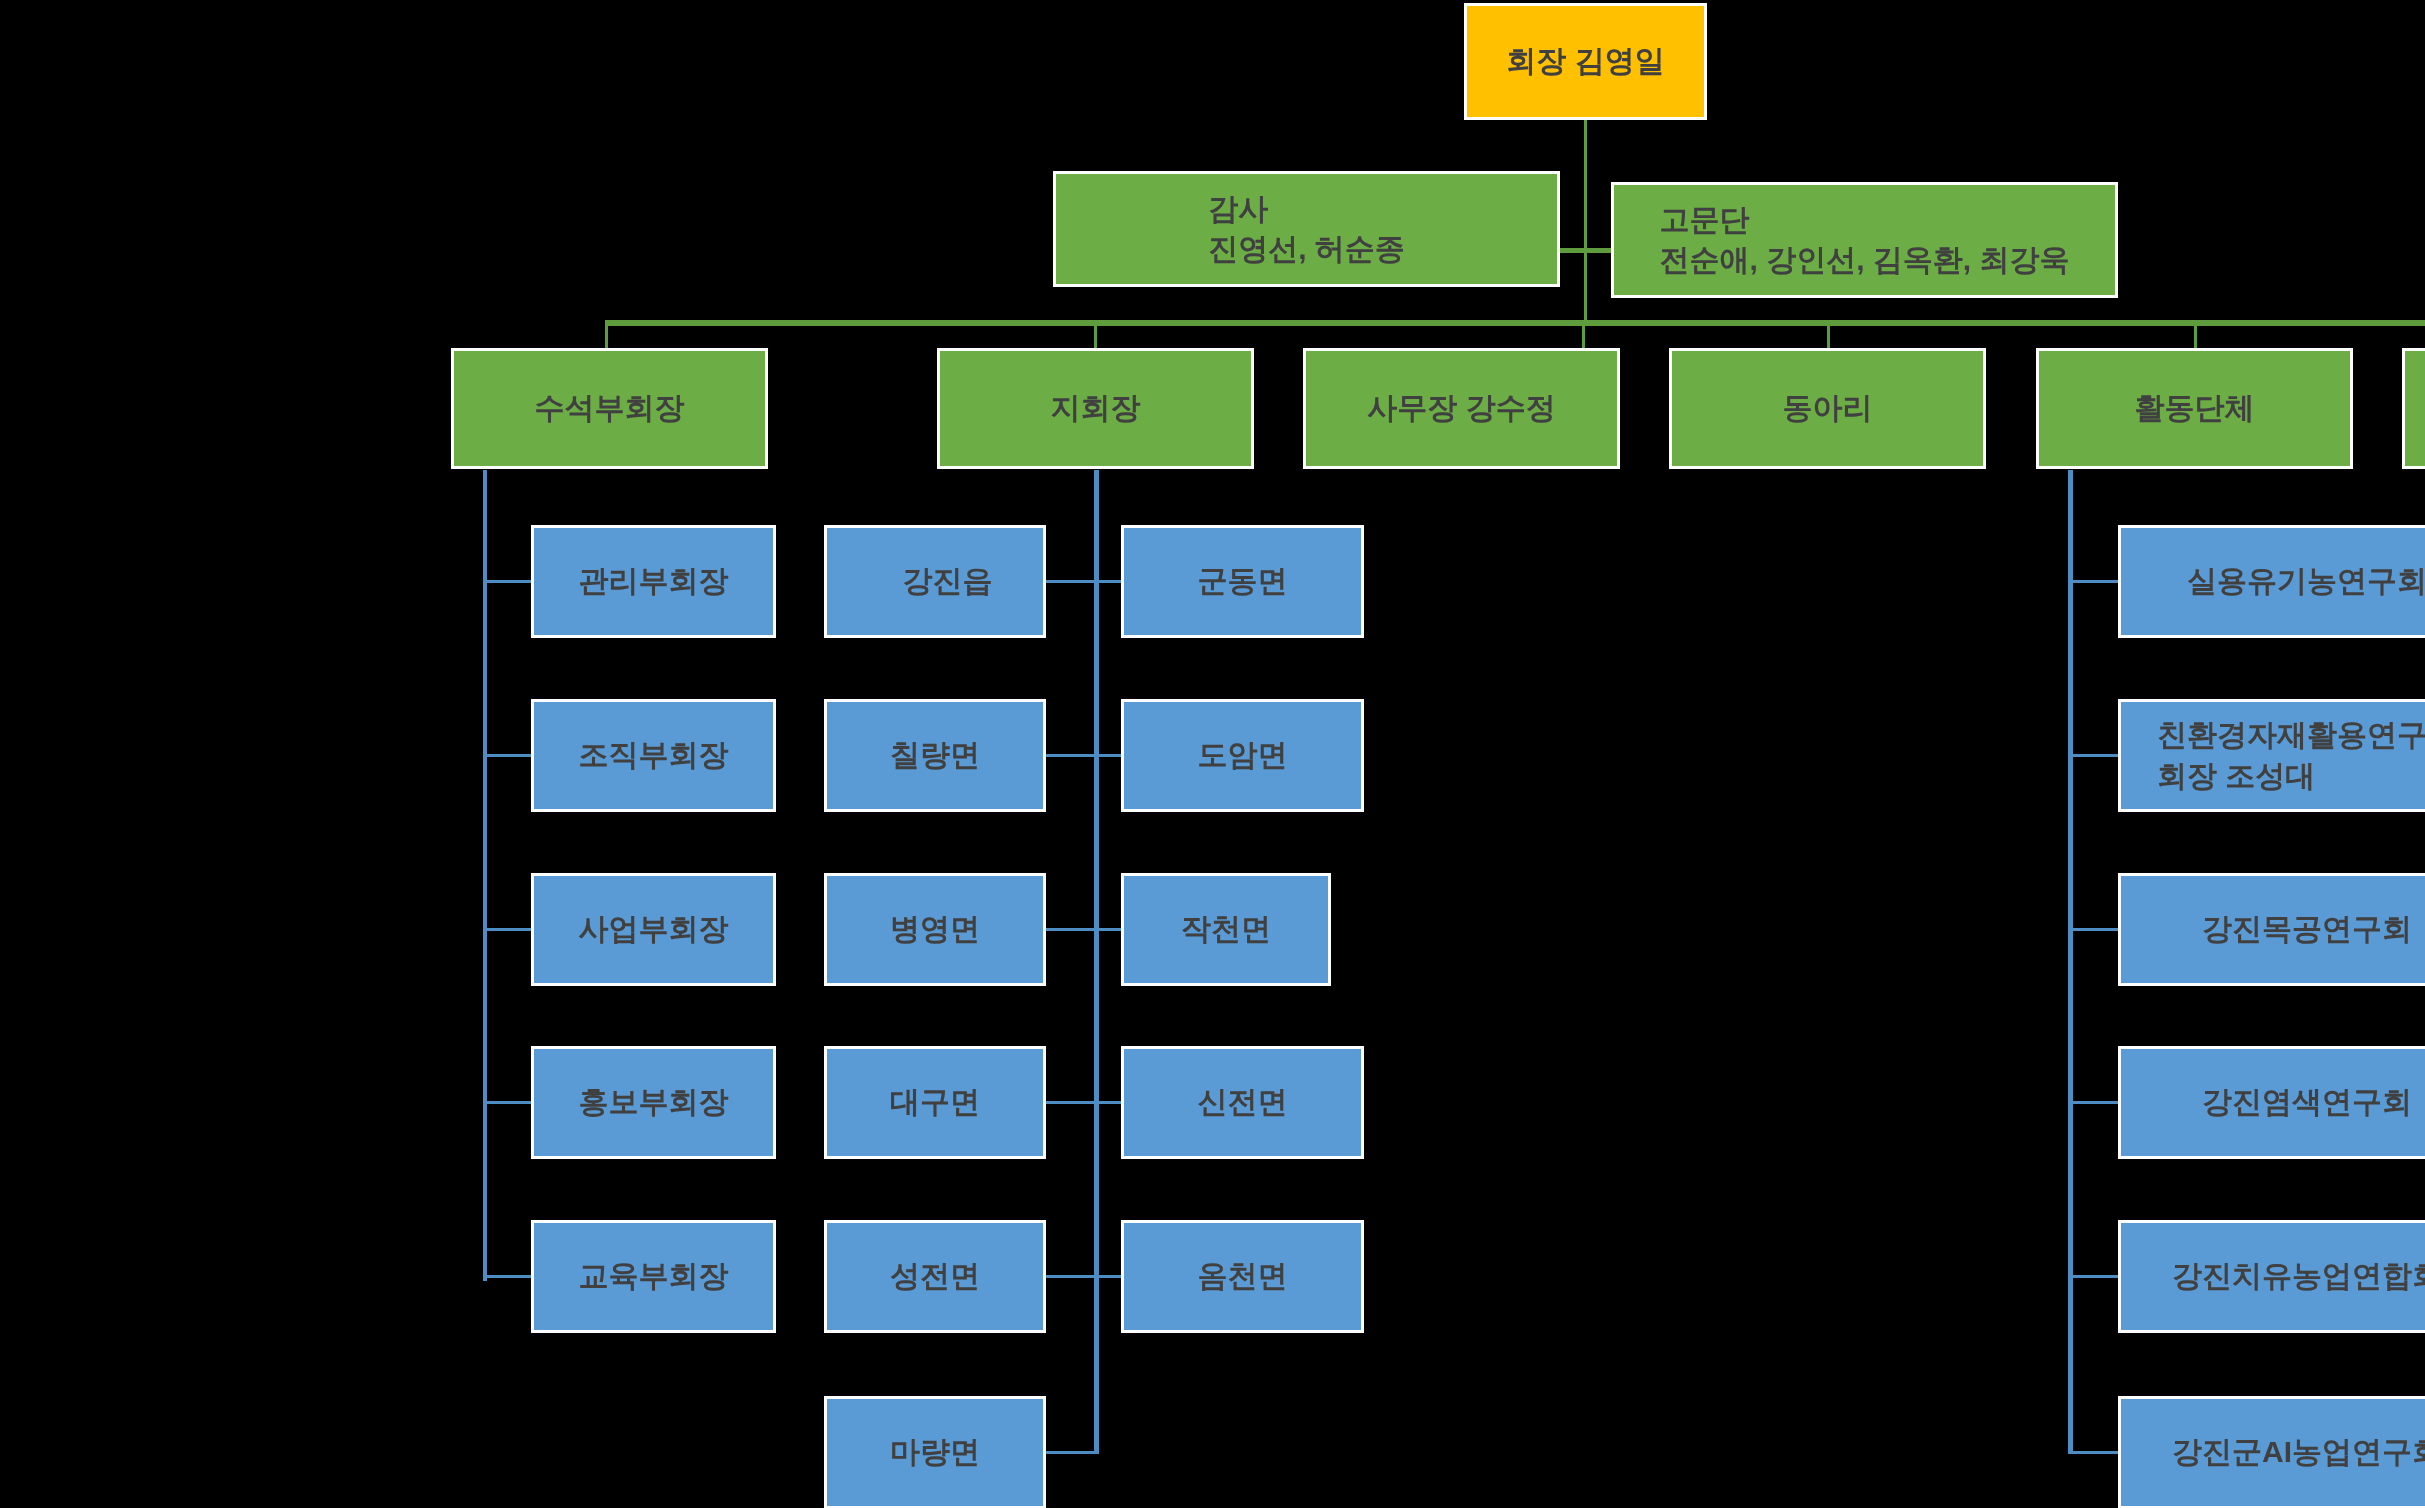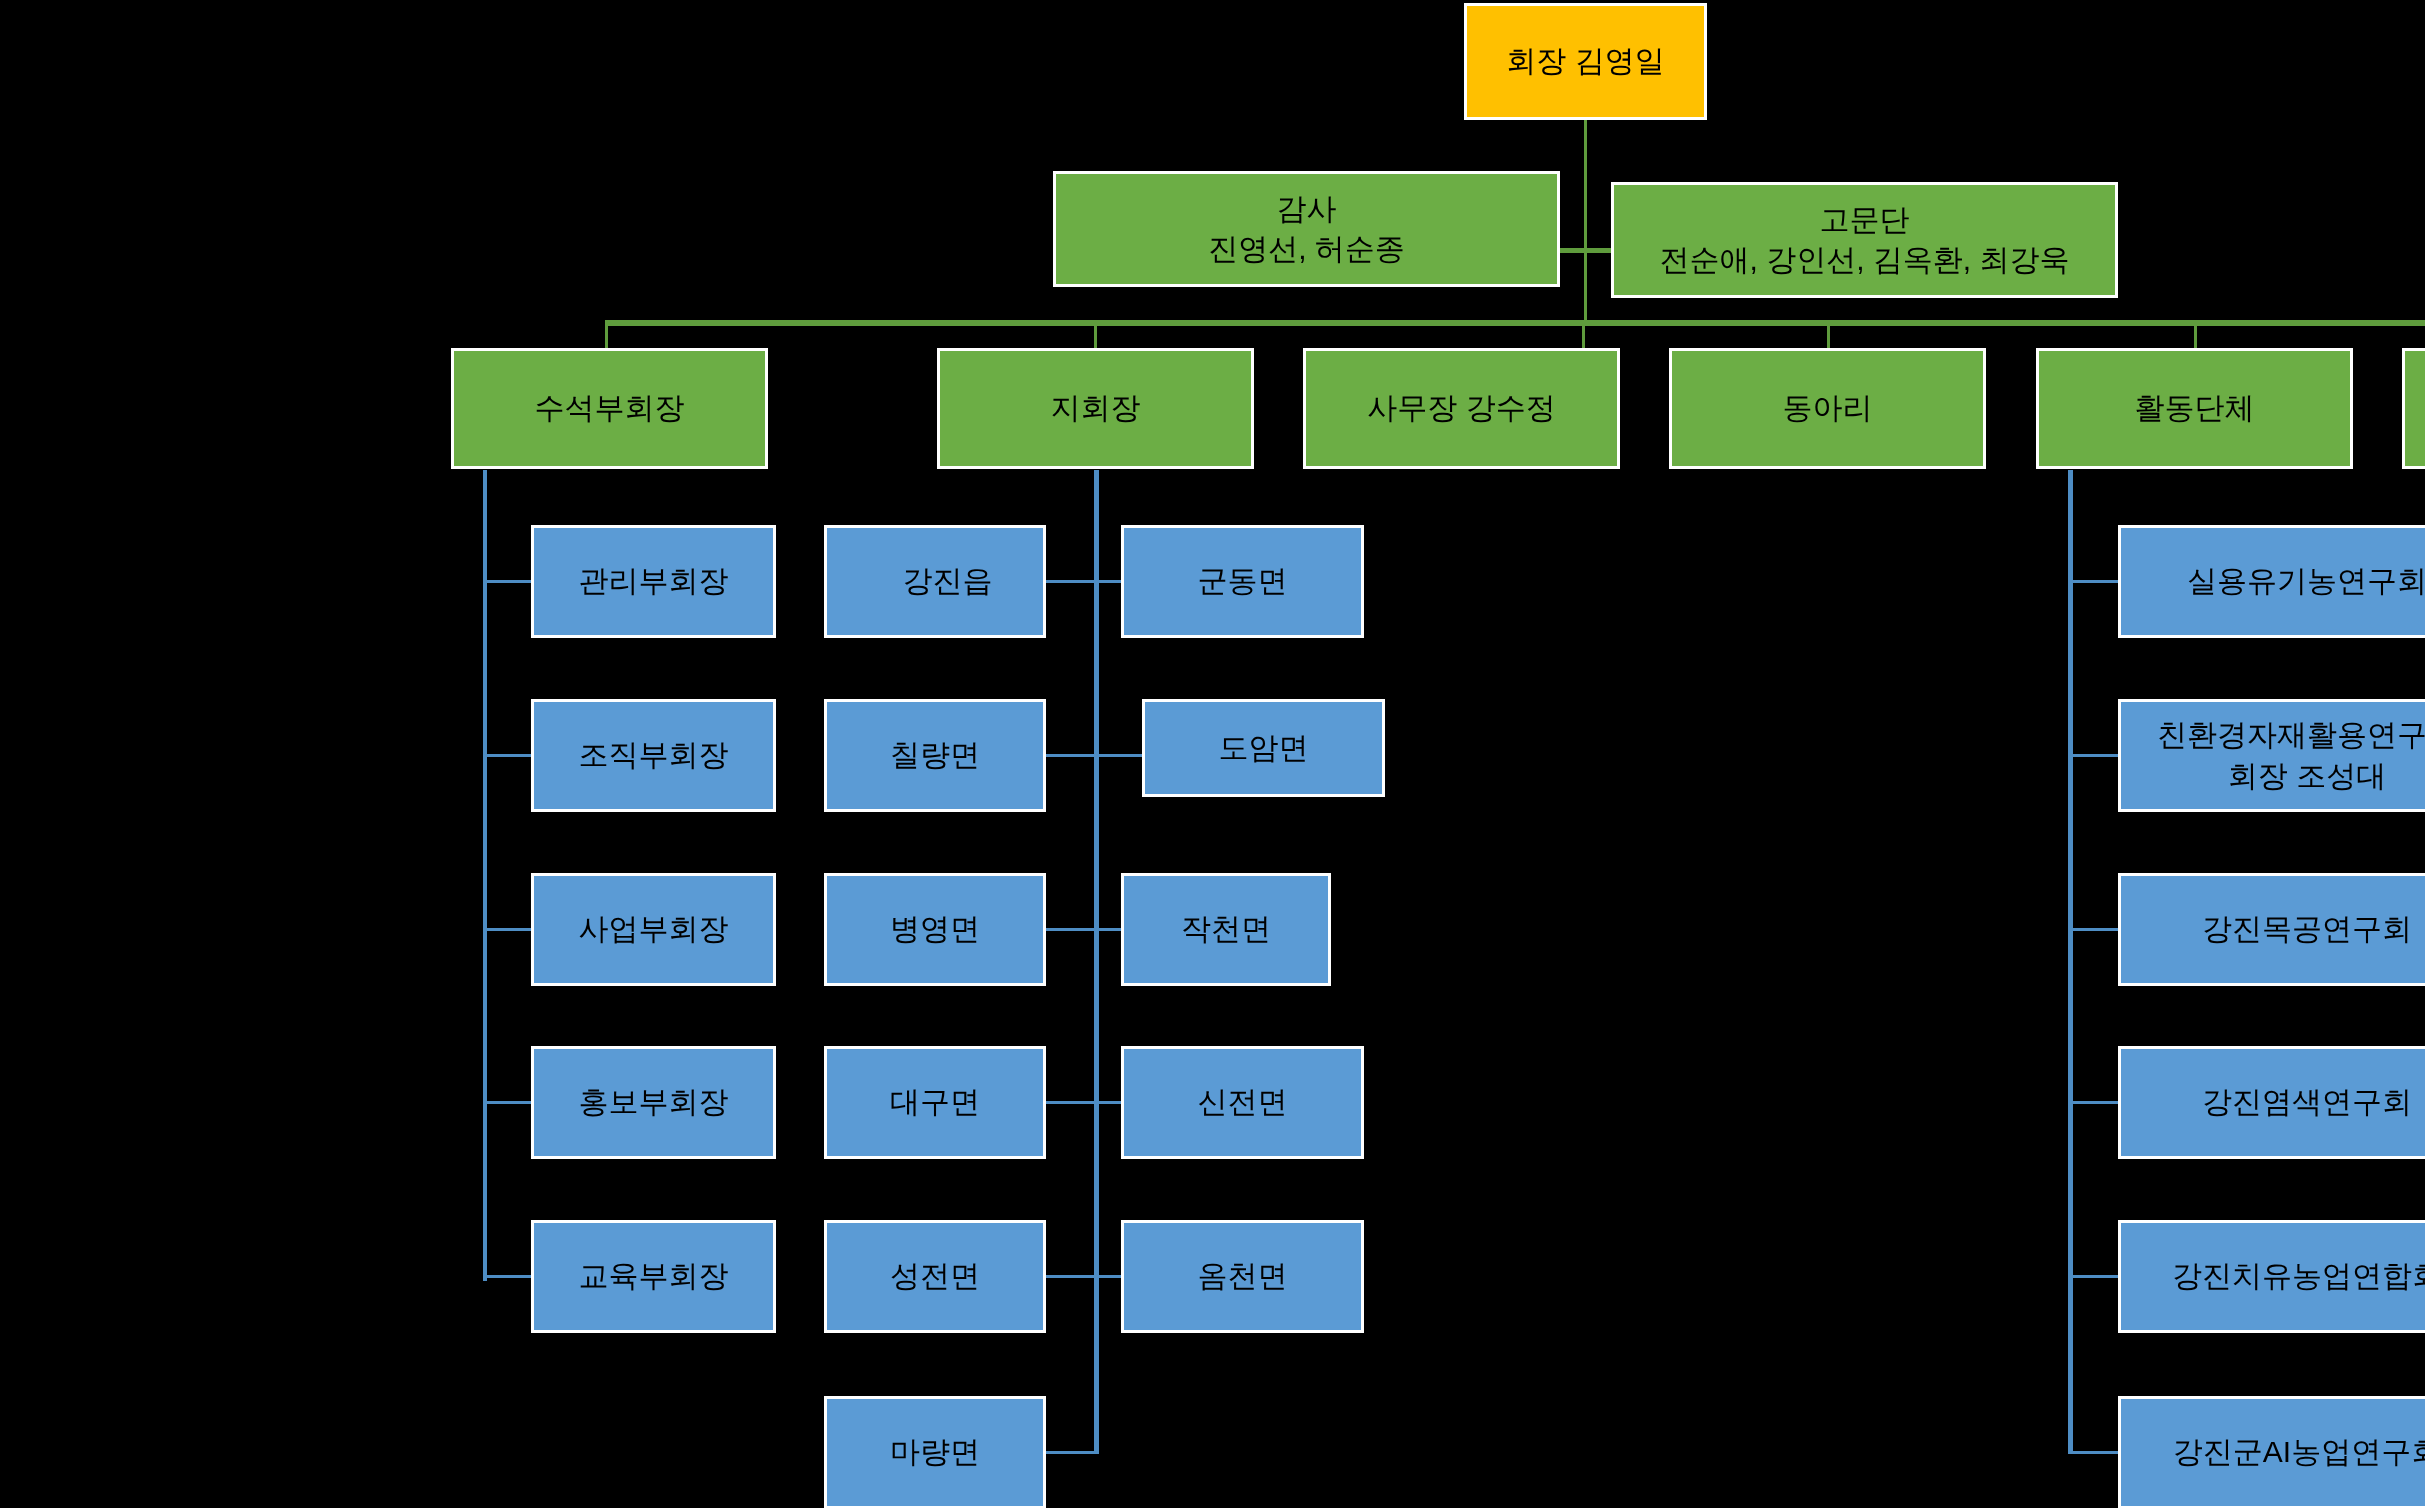--- a/index.html
+++ b/index.html
@@ -16,27 +16,28 @@
     height: 1509px;
     background: #000000;
     overflow: hidden;
   }
   .node {
     position: absolute;
     box-sizing: border-box;
     display: flex;
     align-items: center;
     justify-content: center;
-    text-align: center;
-    color: #000000;
+    text-align: left;
+    color: #404040;
     border: 3.4px solid #ffffff;
     line-height: 1.35;
     z-index: 3;
     white-space: pre-line;
     padding: 0 4.9px;
+    font-weight: bold;
   }
   .node-root {
     background: #ffc000;
     font-size: 30px;
   }
   .node-green {
     background: #6cae45;
     font-size: 30px;
   }
   .node-blue {
@@ -114,21 +115,21 @@
   <div class="node node-blue" style="left:531px; top:1220px; width:245px; height:113px;">교육부회장</div>
 
   <div class="node node-blue" style="left:824px; top:525px; width:222px; height:113px;padding-left:30px;">강진읍</div>
   <div class="node node-blue" style="left:824px; top:699px; width:222px; height:113px;">칠량면</div>
   <div class="node node-blue" style="left:824px; top:1046px; width:222px; height:113px;">대구면</div>
   <div class="node node-blue" style="left:824px; top:873px; width:222px; height:113px;">병영면</div>
   <div class="node node-blue" style="left:824px; top:1220px; width:222px; height:113px;">성전면</div>
   <div class="node node-blue" style="left:824px; top:1396px; width:222px; height:113px;">마량면</div>
 
   <div class="node node-blue" style="left:1121px; top:525px; width:243px; height:113px;">군동면</div>
-  <div class="node node-blue" style="left:1121px; top:699px; width:243px; height:98px;margin-left:21px;">도암면</div>
+  <div class="node node-blue" style="left:1121px; top:699px; width:243px; height:113px;">도암면</div>
   <div class="node node-blue" style="left:1121px; top:873px; width:210px; height:113px;">작천면</div>
   <div class="node node-blue" style="left:1121px; top:1046px; width:243px; height:113px;">신전면</div>
   <div class="node node-blue" style="left:1121px; top:1220px; width:243px; height:113px;">옴천면</div>
 
   <div class="node node-blue" style="left:2118px; top:525px; width:378px; height:113px;">실용유기농연구회</div>
   <div class="node node-blue" style="left:2118px; top:699px; width:378px; height:113px;">친환경자재활용연구회
 회장 조성대</div>
   <div class="node node-blue" style="left:2118px; top:873px; width:378px; height:113px;">강진목공연구회</div>
   <div class="node node-blue" style="left:2118px; top:1046px; width:378px; height:113px;">강진염색연구회</div>
   <div class="node node-blue" style="left:2118px; top:1220px; width:378px; height:113px;">강진치유농업연합회</div>

